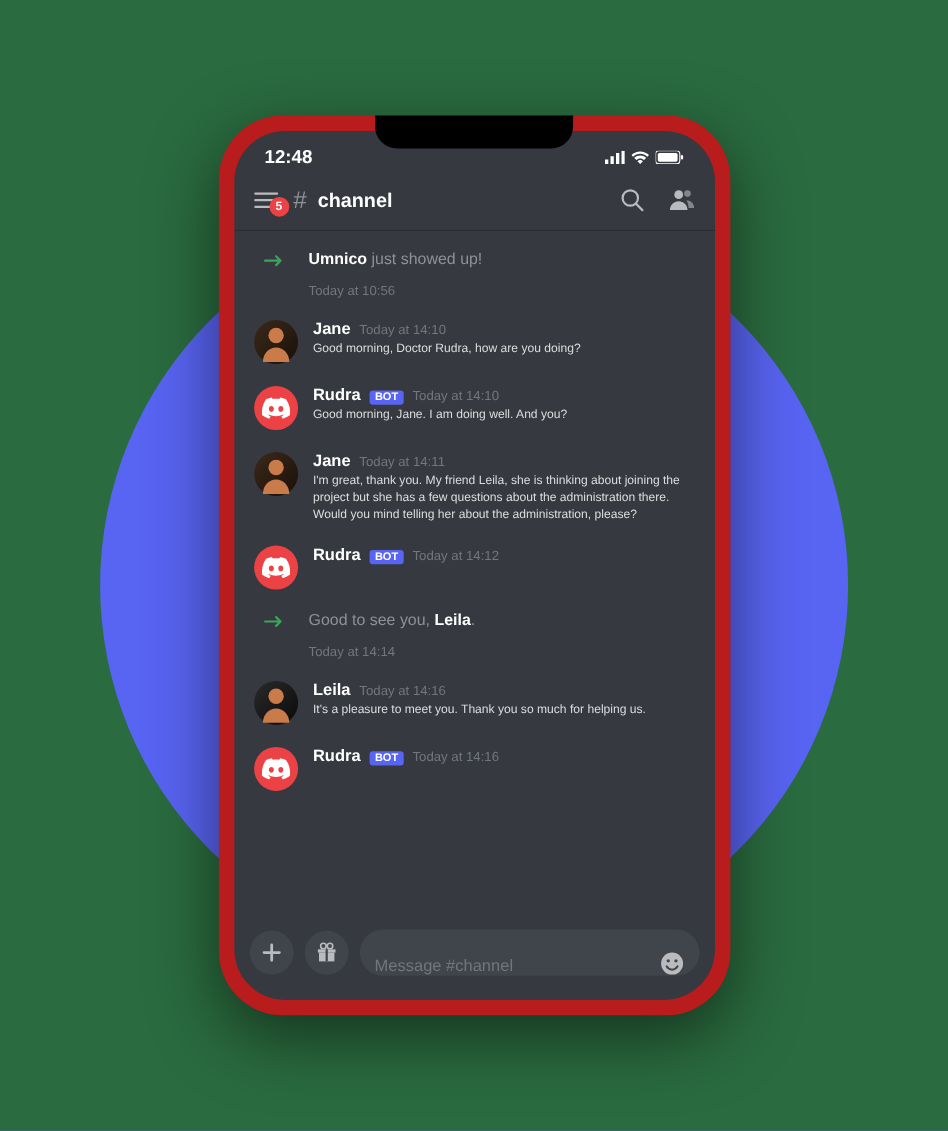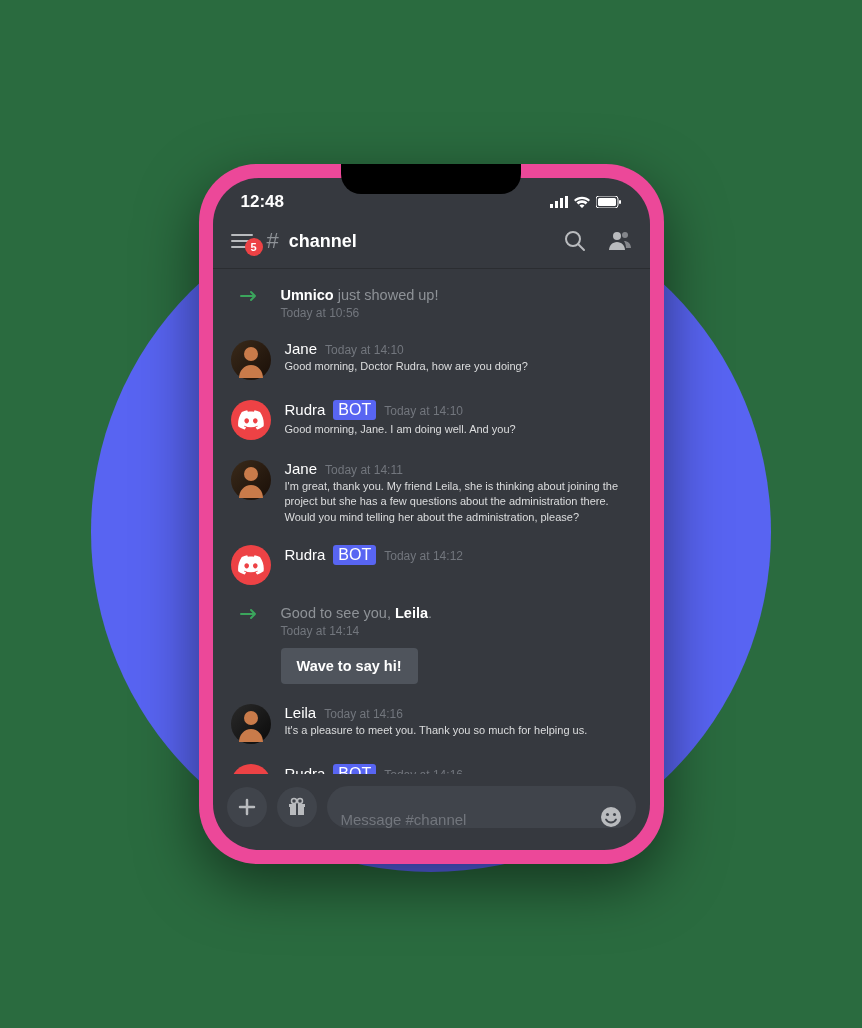--- a/index.html
+++ b/index.html
@@ -1,43 +1,43 @@
 <!DOCTYPE html>
 <html><head>
 <meta charset="utf-8">
 <style>
 *{margin:0;padding:0;box-sizing:border-box;font-family:-apple-system,BlinkMacSystemFont,"Segoe UI",Helvetica,Arial,sans-serif}
 body{background:#2a6b3f;width:862px;height:1028px;display:flex;align-items:center;justify-content:center;position:relative;overflow:hidden}
 .bg-circle{position:absolute;width:680px;height:680px;background:#5864f2;border-radius:50%;top:192px;left:91px;z-index:0}
-.phone{position:relative;z-index:1;width:465px;height:700px;background:#ec4899;border-radius:58px;padding:14px;box-shadow:0 20px 60px rgba(0,0,0,0.5)}
+.phone{position:relative;z-index:1;width:465px;height:818px;background:#b91c1c;border-radius:58px;padding:14px;box-shadow:0 20px 60px rgba(0,0,0,0.5)}
 .phone::before{content:"";position:absolute;top:0;left:50%;transform:translateX(-50%);width:180px;height:30px;background:#000;border-radius:0 0 20px 20px;z-index:10}
 .screen{width:100%;height:100%;background:#36393f;border-radius:46px;overflow:hidden;display:flex;flex-direction:column}
 .status-bar{display:flex;justify-content:space-between;align-items:center;padding:14px 28px 4px;color:#fff;font-size:17px;font-weight:600}
 .status-icons{display:flex;gap:6px;align-items:center}
 .header{display:flex;align-items:center;padding:12px 18px 14px;gap:14px;border-bottom:1px solid #2b2d31}
 .menu-btn{position:relative;display:flex;align-items:center;cursor:pointer}
 .badge{background:#ed4245;color:#fff;font-size:11px;font-weight:700;border-radius:50%;width:18px;height:18px;display:flex;align-items:center;justify-content:center;position:absolute;left:14px;top:5px}
 .channel-name{color:#fff;font-size:18px;font-weight:600;flex:1;display:flex;align-items:center;gap:10px}
 .hash{color:#8e9297;font-size:22px;font-weight:400}
 .header-icons{display:flex;gap:22px}
 .messages{flex:1;overflow-y:auto;padding:8px 14px}
 .system-msg{display:flex;gap:14px;padding:10px 4px;align-items:flex-start}
 .arrow-icon{width:36px;display:flex;justify-content:center;padding-top:2px}
 .system-text{color:#8e9297;font-size:14.5px}
 .system-text .highlight{color:#fff;font-weight:700}
-.timestamp-small{color:#72767d;font-size:12px;margin-top:3px}
+.timestamp-small{color:#72767d;font-size:12px;margin-top:13px}
 .message{display:flex;gap:14px;padding:10px 4px;align-items:flex-start}
 .avatar{width:40px;height:40px;border-radius:50%;flex-shrink:0;display:flex;align-items:center;justify-content:center;font-size:24px}
 .avatar.jane{background:linear-gradient(135deg,#3a2a1a,#1a0f08)}
 .avatar.discord{background:#ed4245;color:#fff}
 .avatar.leila{background:linear-gradient(135deg,#2a2a2a,#0a0a0a)}
 .msg-content{flex:1}
 .msg-header{display:flex;align-items:baseline;gap:8px;margin-bottom:2px}
-.author{color:#fff;font-size:15px;font-weight:400}
-.bot-tag{background:#5865f2;color:#fff;font-size:16px;font-weight:400;padding:1px 5px;border-radius:3px;text-transform:uppercase}
+.author{color:#fff;font-size:15px;font-weight:700}
+.bot-tag{background:#5865f2;color:#fff;font-size:10px;font-weight:700;padding:1px 5px;border-radius:3px;text-transform:uppercase}
 .msg-time{color:#72767d;font-size:12px}
 .msg-text{color:#dcddde;font-size:11px;line-height:1.4}
 .wave-btn{background:#4f545c;color:#fff;font-size:14.5px;font-weight:600;padding:10px 16px;border-radius:4px;border:none;margin-top:10px;cursor:pointer}
 .composer{display:flex;align-items:center;padding:12px 14px 22px;gap:10px}
 .composer-btn{width:40px;height:40px;border-radius:50%;background:#40444b;display:flex;align-items:center;justify-content:center;cursor:pointer;color:#b9bbbe;flex-shrink:0}
 .input-wrap{flex:1;background:#40444b;border-radius:22px;display:flex;align-items:flex-end;padding:0 14px;height:42px}
 .msg-input{flex:1;background:transparent;border:none;outline:none;color:#dcddde;font-size:15px}
 .msg-input::placeholder{color:#72767d}
 svg{display:block}
 .person-svg{fill:#c97b4a}
@@ -162,21 +162,21 @@
               <span class="msg-time">Today at 14:12</span>
             </div>
           </div>
         </div>
         <div class="system-msg">
           <div class="arrow-icon">
             <svg width="18" height="14" viewBox="0 0 18 14">
               <path stroke="#3ba55c" stroke-width="2" fill="none" stroke-linecap="round" stroke-linejoin="round" d="M1 7h14M11 3l4 4-4 4"></path>
             </svg>
           </div>
-          <div class="msg-content"><div class="system-text"><span>Good to see you,  </span><span class="highlight">Leila</span><span>.</span></div><div class="timestamp-small">Today at 14:14</div><button class="wave-btn">Wave to say hi!</button></div>
+          <div class="msg-content"><div class="system-text"><span>Good to see you,  </span><span class="highlight">Leila</span><span>.</span></div><div class="timestamp-small">Today at 14:14</div></div>
         </div>
         <div class="message">
           <div class="avatar leila">
             <svg width="40" height="40" viewBox="0 0 40 40">
               <circle cx="20" cy="14" r="7" class="person-svg"></circle>
               <path class="person-svg" d="M8 38c0-7 5-13 12-13s12 6 12 13z"></path>
             </svg>
           </div>
           <div class="msg-content">
             <div class="msg-header">

